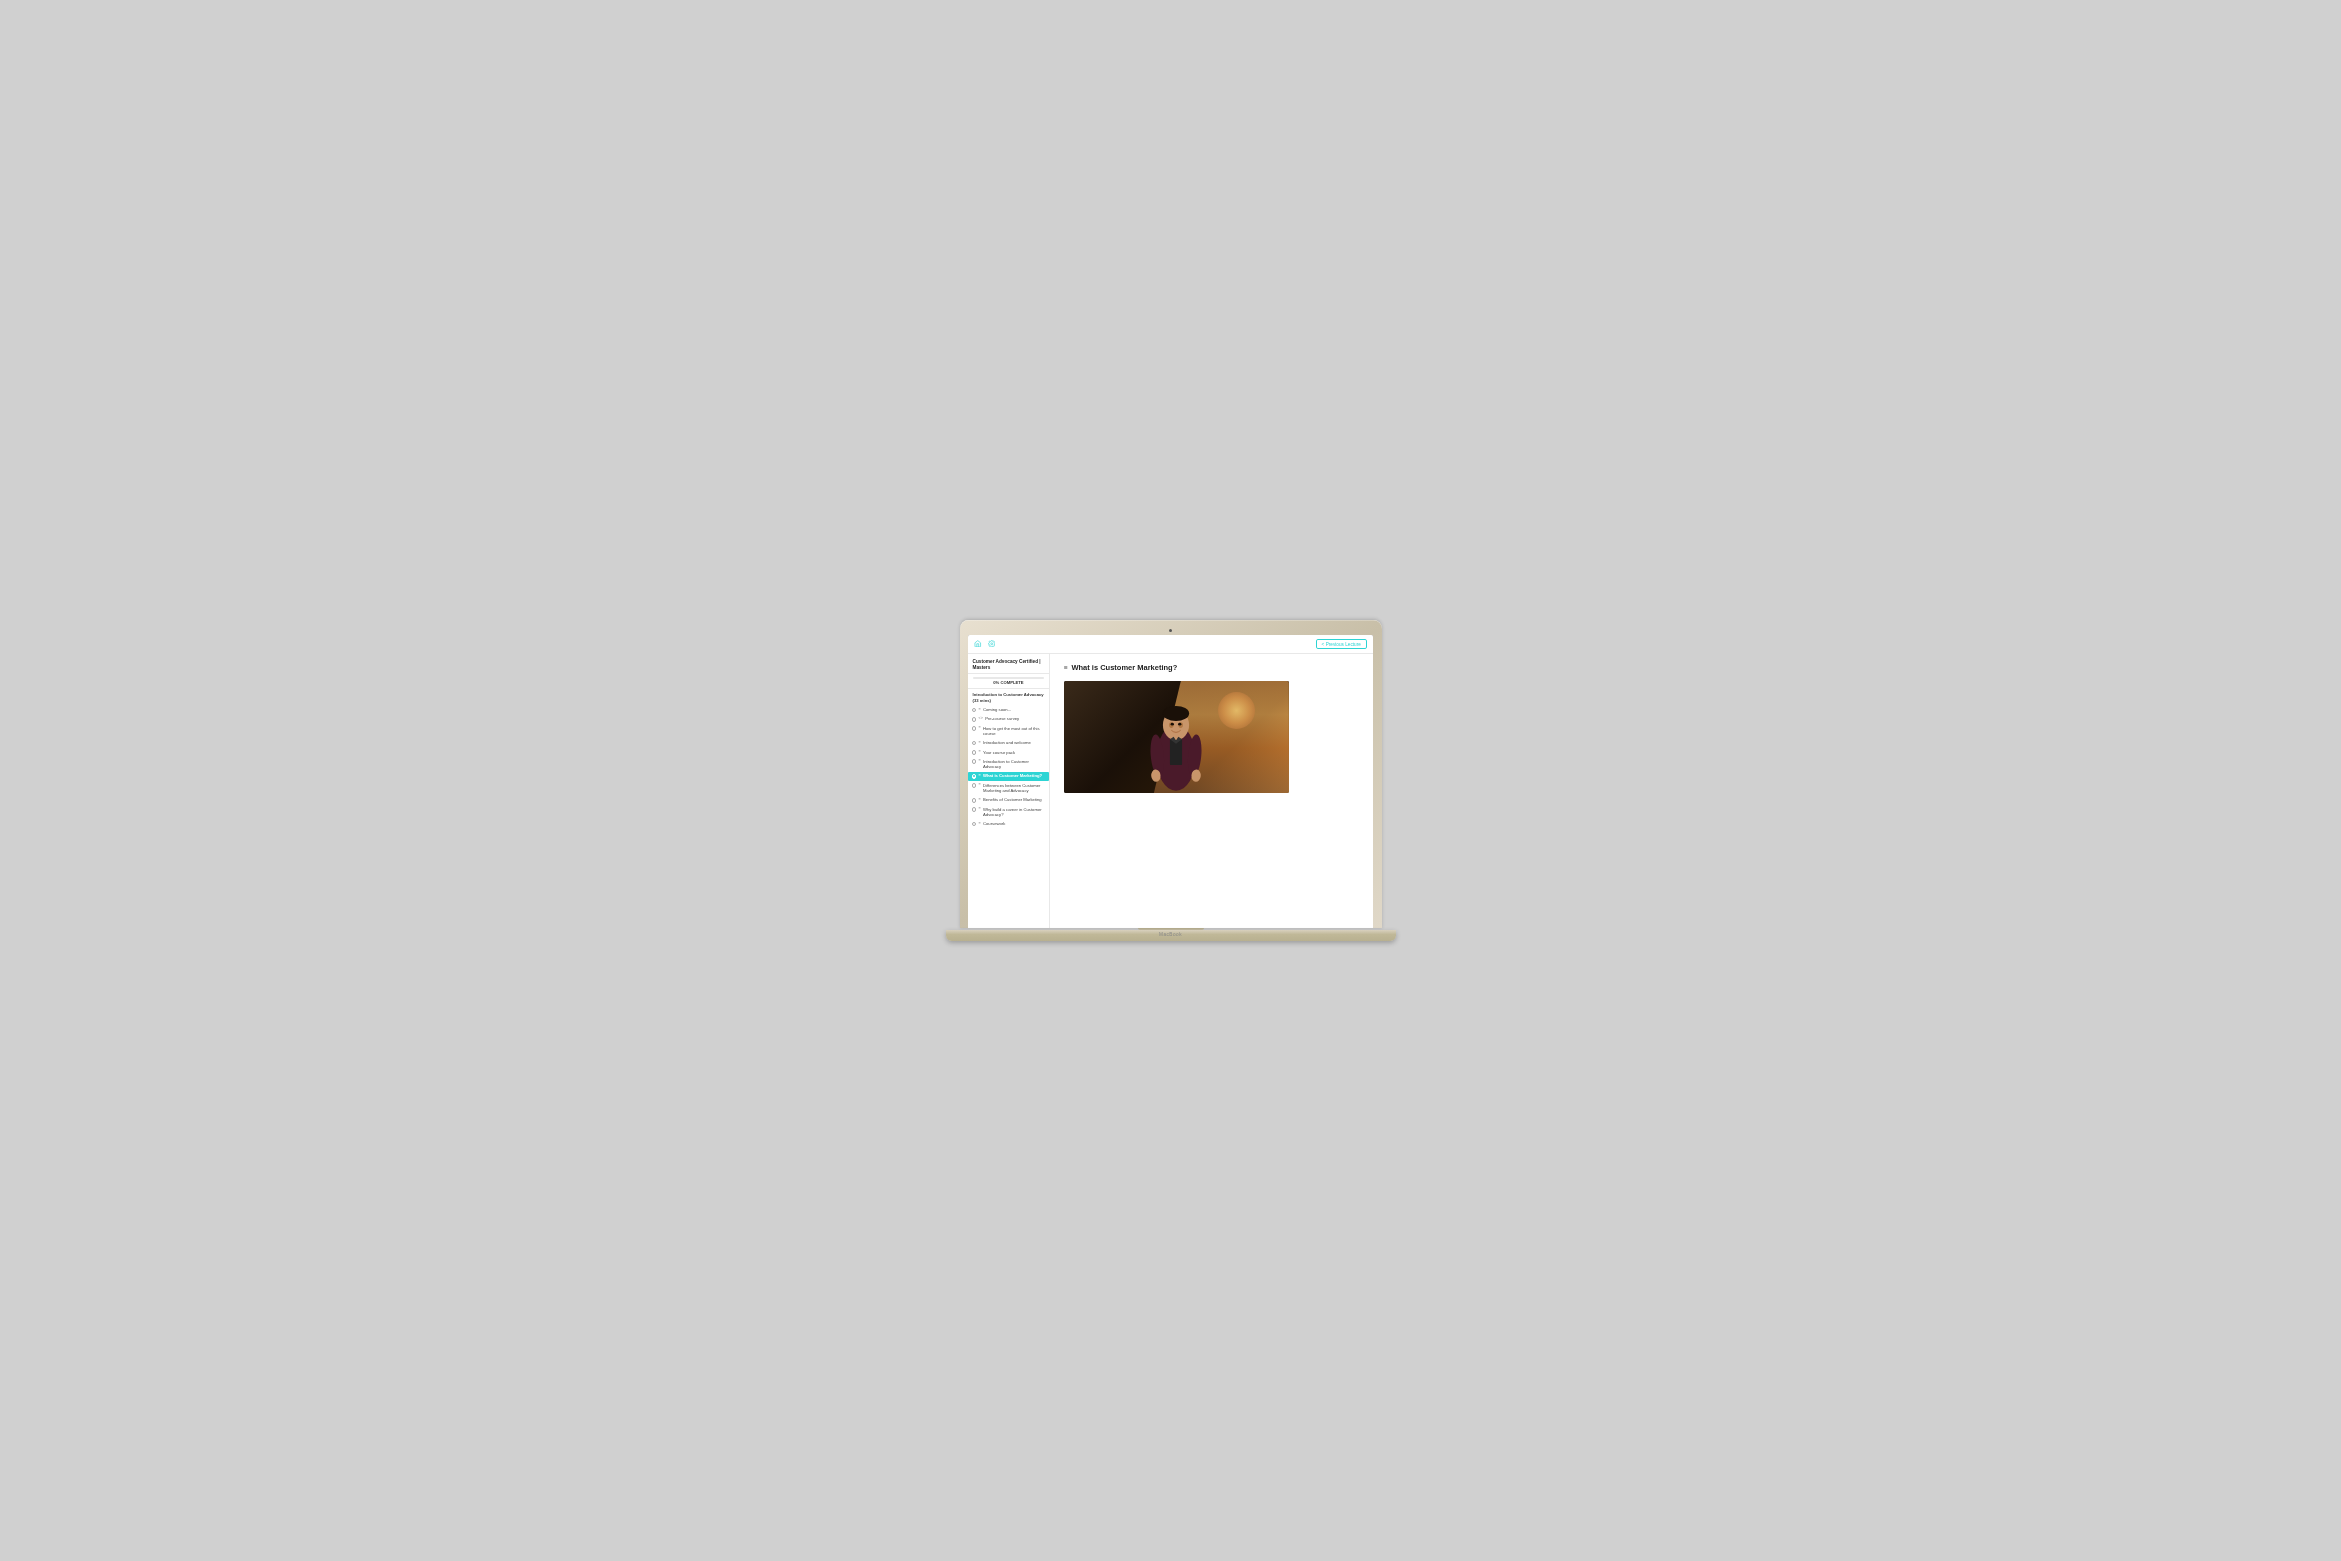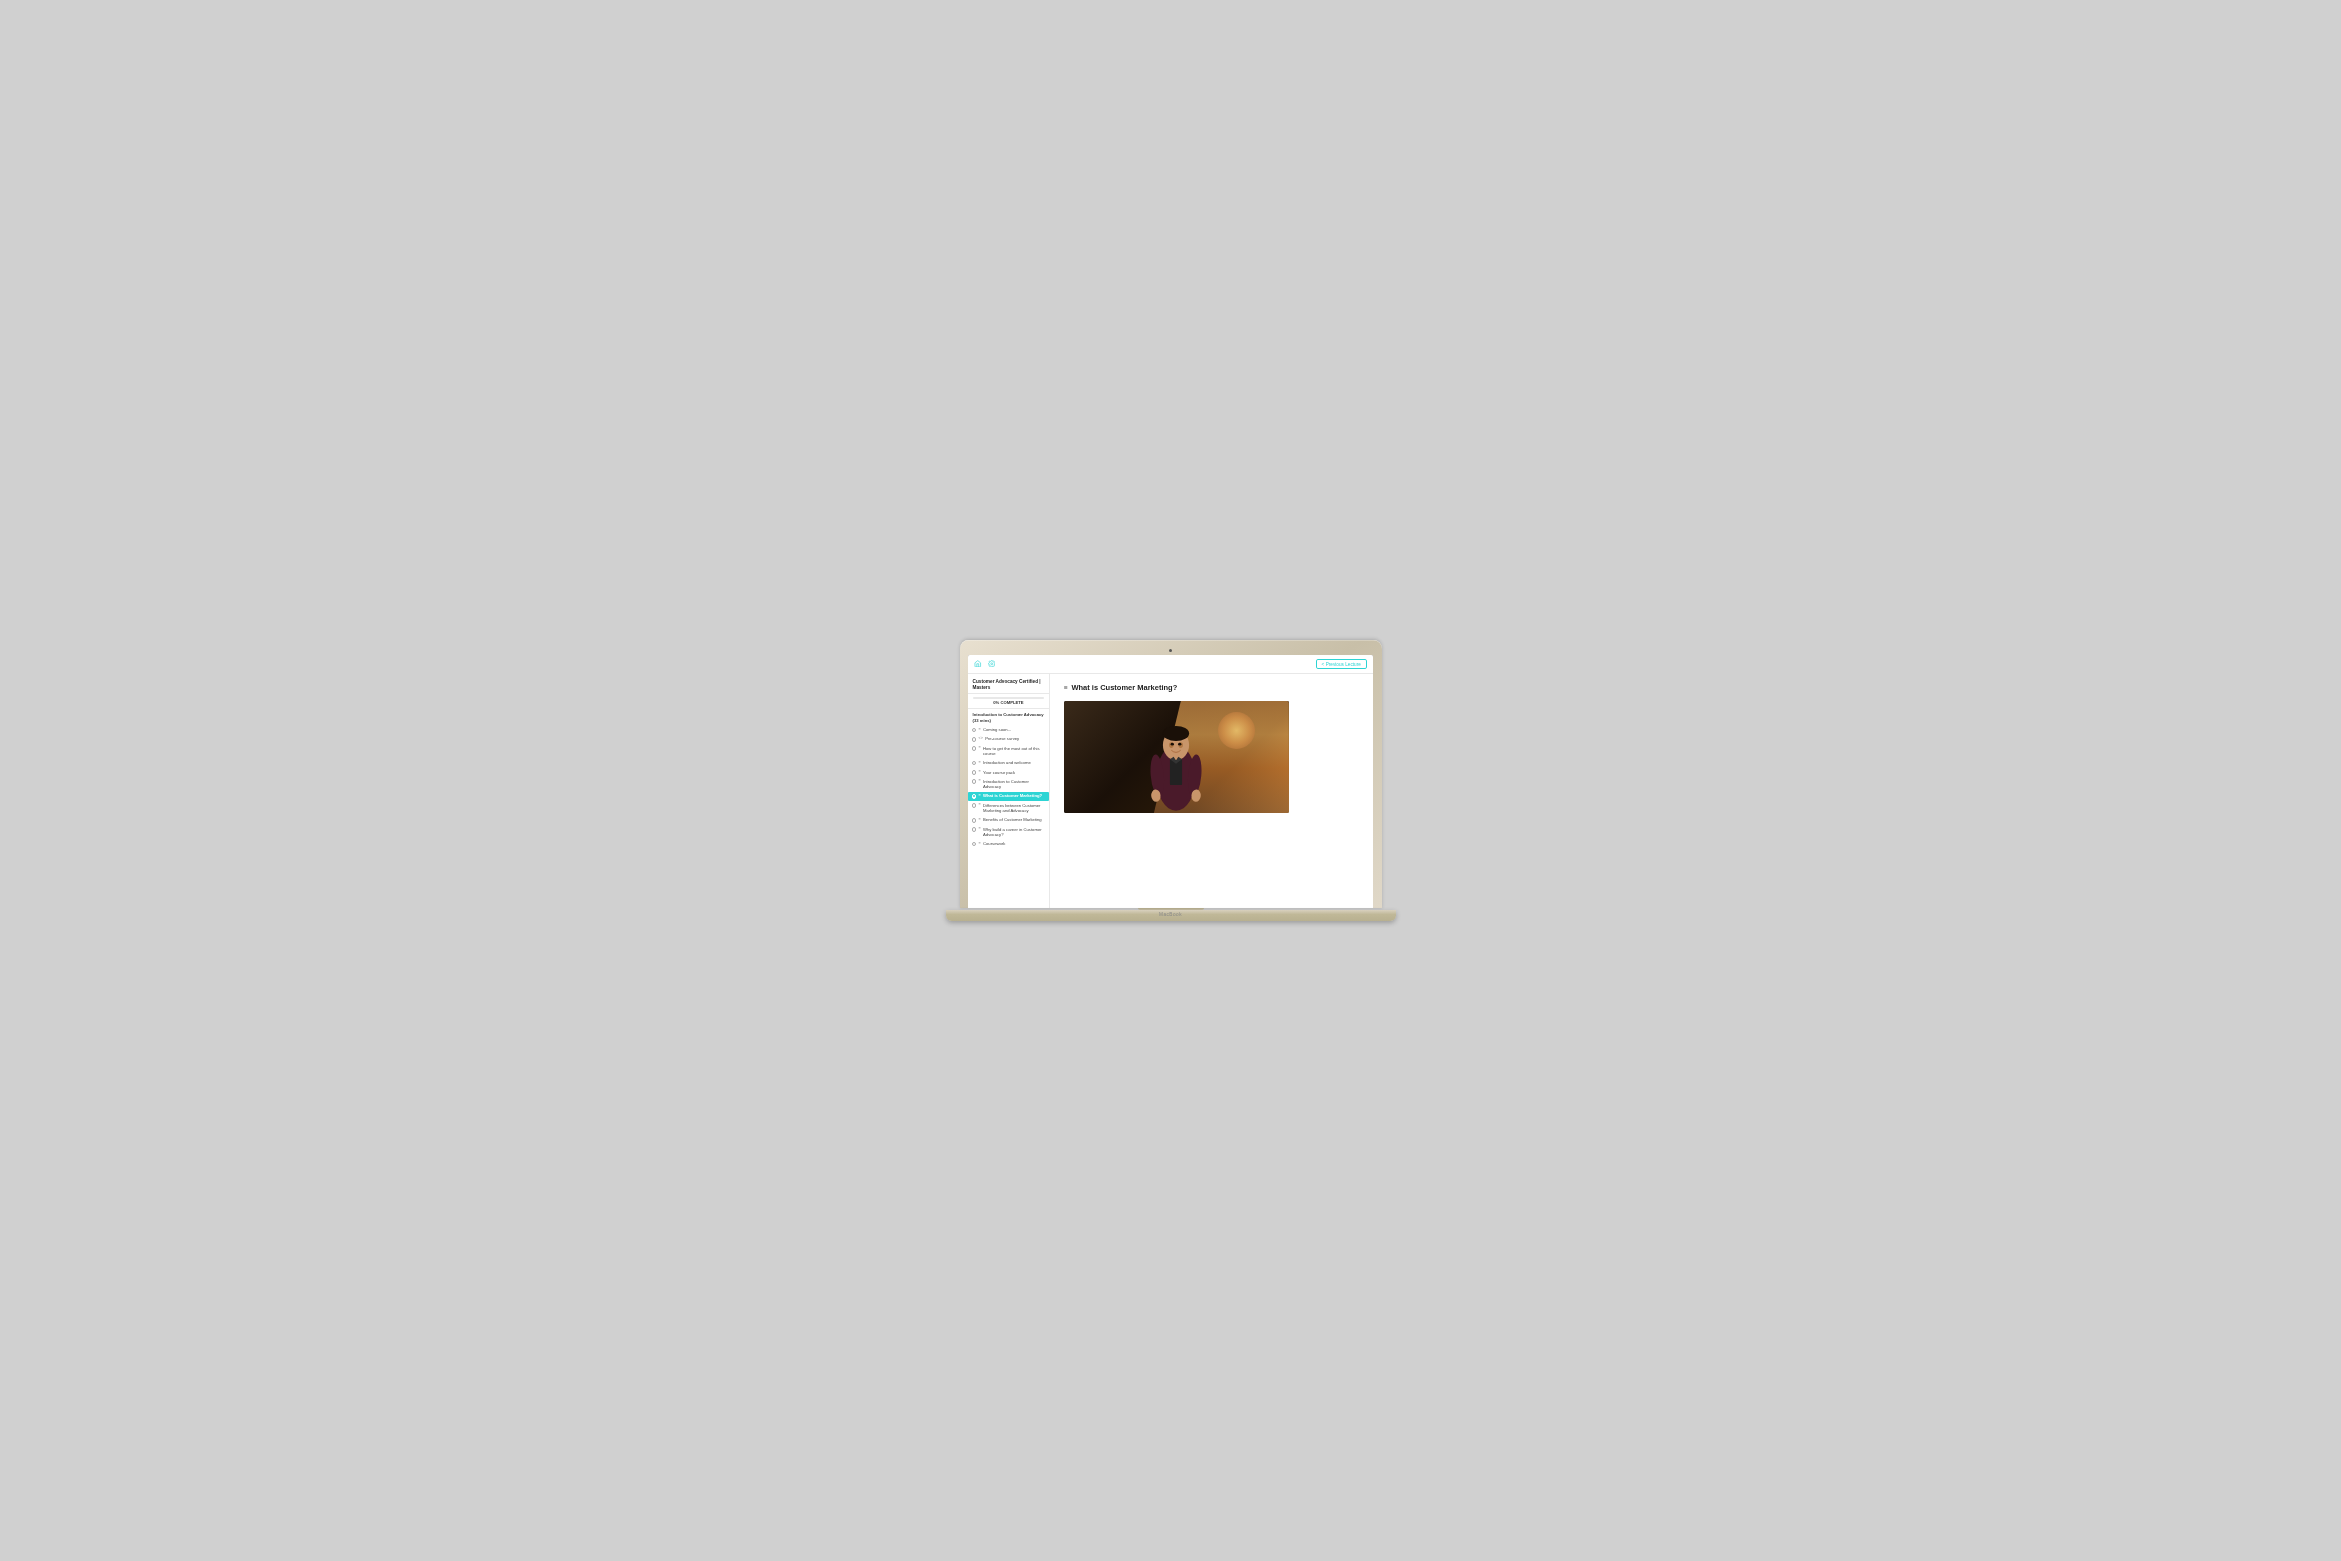--- a/index.html
+++ b/index.html
@@ -34,21 +34,21 @@
       background: #555;
       border-radius: 50%;
       margin: 0 auto 2.8px auto;
     }
 
     .laptop-screen {
       background: #fff;
       border-radius: 1.9px 1.9px 0 0;
       overflow: hidden;
       width: 100%;
-      height: 253px;
+      height: 293px;
       display: flex;
       flex-direction: column;
       box-shadow: inset 0 0 0 0.5px #888;
     }
 
     .laptop-base {
       width: 450px;
       height: 10.3px;
       background: linear-gradient(180deg, #d8d0be 0%, #c0b898 40%, #b8b090 100%);
       border-radius: 0 0 5.6px 5.6px;

